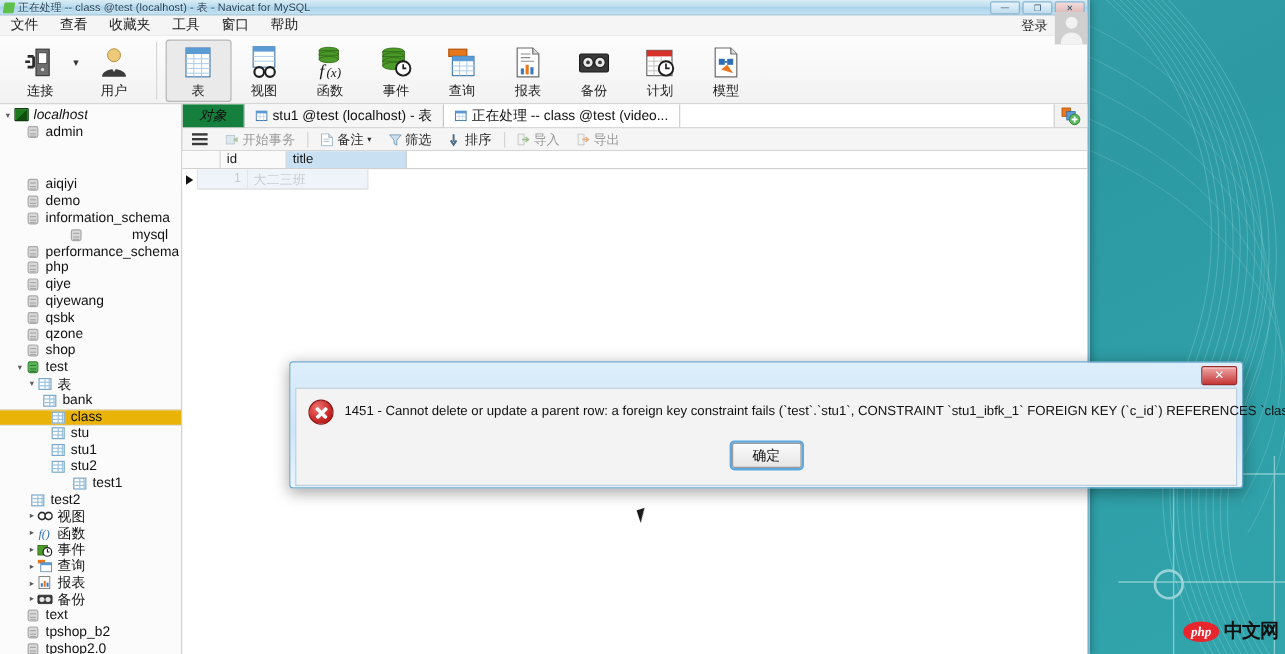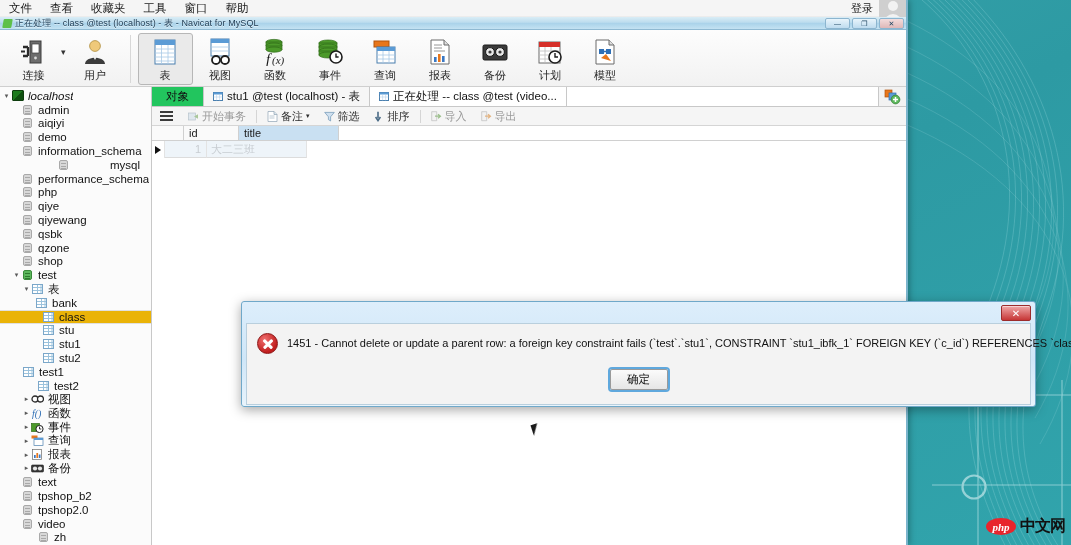--- a/index.html
+++ b/index.html
@@ -135,21 +135,21 @@
     height:20px; background:#f0f0f0;
     display:flex; align-items:stretch;
     border-bottom:1px solid #c8c8c8;
   }
   .tab {
     display:flex; align-items:center; gap:4px;
     padding:0 9px; font-size:11.5px; color:#111;
     background:#f6f6f6; border-right:1px solid #c8c8c8;
     white-space:nowrap; cursor:default;
   }
-  .tab.objects { background:#22c55e; font-weight:normal; padding:0 14px; }
+  .tab.objects { background:#15803d; font-weight:normal; padding:0 14px;font-style:italic; }
   .tab.active { background:#fff; }
   .tab .tico { width:10px;height:9px;flex:0 0 auto; }
   #tabfill { flex:1; background:#fff; border-right:1px solid #c8c8c8; }
   #tabadd { width:27px; background:#f2f2f2; display:flex;align-items:center;justify-content:center; }
 
   
   #subbar {
     height:19px; background:#f5f5f5; border-bottom:1px solid #d5d5d5;
     display:flex; align-items:center; padding-left:8px; gap:0;
   }
@@ -284,40 +284,40 @@
       <line x1="932" y1="485" x2="1071" y2="485"></line>
       <line x1="978" y1="380" x2="978" y2="545"></line>
       <line x1="1062" y1="380" x2="1062" y2="545"></line>
       <circle cx="974" cy="487" r="11.5" stroke="#eaf9fa" stroke-width="2.2"></circle>
     </g>
   </svg>
 </div>
 
 <div id="window">
 
+  <div id="titlebar">
+    <span class="tb-icon"></span>
+    <span class="tb-text">正在处理 -- class @test (localhost) - 表 - Navicat for MySQL</span>
+    <div class="tb-btns">
+      <div class="tb-btn">—</div>
+      <div class="tb-btn">❐</div>
+      <div class="tb-btn close">✕</div>
+    </div>
+  </div>
+
   <div id="menubar">
     <div class="mi">文件</div>
     <div class="mi">查看</div>
     <div class="mi">收藏夹</div>
     <div class="mi">工具</div>
     <div class="mi">窗口</div>
     <div class="mi">帮助</div>
     <div id="login-area">
       <span id="login-label">登录</span>
       <span id="avatar"></span>
-    </div>
-  </div>
-
-  <div id="titlebar">
-    <span class="tb-icon"></span>
-    <span class="tb-text">正在处理 -- class @test (localhost) - 表 - Navicat for MySQL</span>
-    <div class="tb-btns">
-      <div class="tb-btn">—</div>
-      <div class="tb-btn">❐</div>
-      <div class="tb-btn close">✕</div>
     </div>
   </div>
 
   <div id="toolbar">
 
     <div class="tbi-connect-wrap">
       <div class="tbi">
         <span class="ic">
           <svg width="30" height="28" viewBox="0 0 30 28">
             <rect x="11" y="3" width="11" height="22" fill="#6d6d6d" stroke="#3d3d3d"></rect>
@@ -486,21 +486,21 @@
           </span>
           <span class="lbl">localhost</span>
         </div>
         <div class="tn" style="padding-left: 12px;">
           <span class="arr none"></span>
           <span class="ico">
             <span class="ic-db"></span>
           </span>
           <span class="lbl">admin</span>
         </div>
-        <div class="tn" style="padding-left: 12px;">
+        <div class="tn" style="padding-left: 12px; margin-top: 31px;">
           <span class="arr none"></span>
           <span class="ico">
             <span class="ic-db"></span>
           </span>
           <span class="lbl">aiqiyi</span>
         </div>
         <div class="tn" style="padding-left: 12px;">
           <span class="arr none"></span>
           <span class="ico">
             <span class="ic-db"></span>
@@ -612,28 +612,28 @@
           </span>
           <span class="lbl">stu1</span>
         </div>
         <div class="tn" style="padding-left: 33px;">
           <span class="arr none"></span>
           <span class="ico">
             <span class="ic-tbl"></span>
           </span>
           <span class="lbl">stu2</span>
         </div>
-        <div class="tn" style="padding-left: 13px;">
+        <div class="tn" style="padding-left: 51px;">
           <span class="arr none"></span>
           <span class="ico">
             <span class="ic-tbl"></span>
           </span>
           <span class="lbl">test1</span>
         </div>
-        <div class="tn" style="padding-left: 28px;">
+        <div class="tn" style="padding-left: 16px;">
           <span class="arr none"></span>
           <span class="ico">
             <span class="ic-tbl"></span>
           </span>
           <span class="lbl">test2</span>
         </div>
         <div class="tn" style="padding-left: 22px;">
           <span class="arr">▸</span>
           <span class="ico">
             <svg width="13" height="8" viewBox="0 0 13 8">

